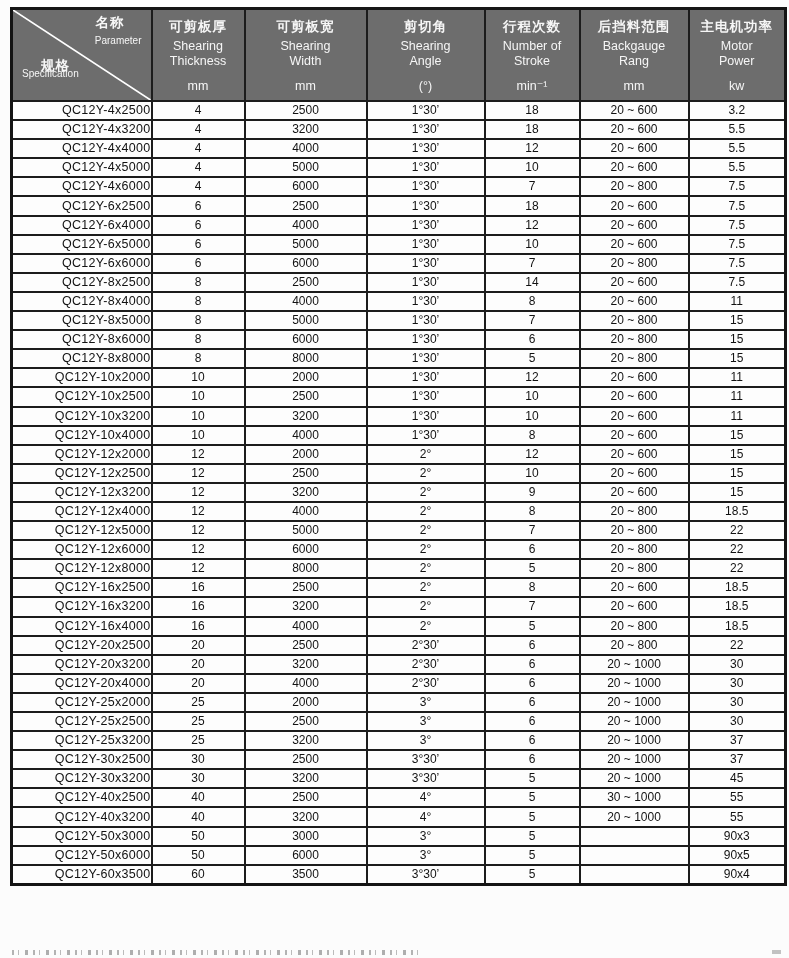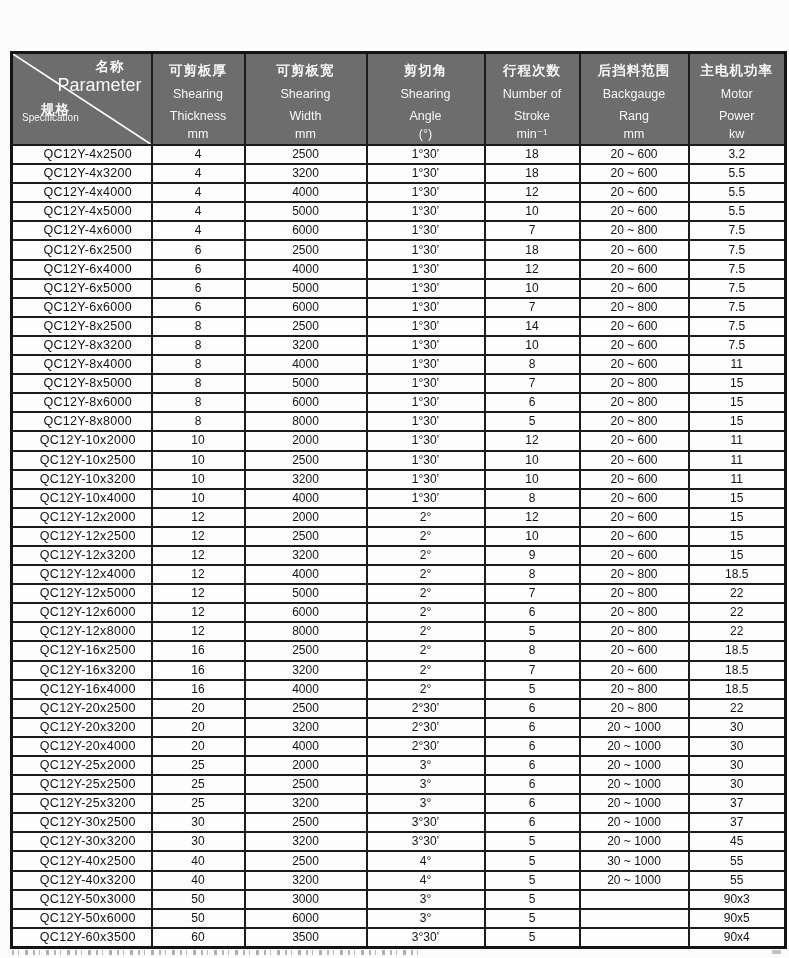--- a/index.html
+++ b/index.html
@@ -9,60 +9,59 @@
     font-family:"Liberation Sans","DejaVu Sans",sans-serif;
     color:#161616;
     overflow:hidden;
   }
   .spec-table{
     position:absolute;left:10px;top:7px;
     width:774px;
     border-collapse:collapse;
     table-layout:fixed;
     background:#fdfdfd;
-    margin-top:44px;
   }
   .spec-table th,.spec-table td{
     border:2px solid #1c1c1c;
     padding:0;
     text-align:center;
     vertical-align:middle;
   }
   .spec-table{border:3px solid #141414;}
   thead th{
     background:#6d6d6d;
     color:#f6f6f6;
     font-weight:normal;
     height:90px;
   }
   .hcell{
     display:flex;flex-direction:column;align-items:center;
     height:90px;box-sizing:border-box;padding:9px 0 7px;
   }
   .hzh{font-size:13.5px;font-weight:bold;letter-spacing:1px;line-height:15px;}
-  .hen{font-size:12.5px;line-height:22px;margin-top:5px;white-space:pre-line;}
+  .hen{font-size:12.5px;line-height:15px;margin-top:5px;white-space:pre-line;}
   .hunit{font-size:12.5px;margin-top:auto;line-height:14px;}
   
   .corner{position:relative;height:90px;}
   .corner svg{position:absolute;left:0;top:0;width:100%;height:100%;}
   .corner span{position:absolute;line-height:14px;}
   .c-zh-top{top:6px;right:26px;font-size:13.5px;font-weight:bold;letter-spacing:1px;}
-  .c-en-top{top:24px;right:9px;font-size:18px;}
+  .c-en-top{top:24px;right:9px;font-size:10px;}
   .c-zh-bottom{bottom:27px;left:28px;font-size:13.5px;font-weight:bold;letter-spacing:1px;}
   .c-en-bottom{bottom:19px;left:9px;font-size:10px;}
   
   tbody td{
     height:17.1px;
     font-size:12px;
     line-height:13px;
     color:#121212;
     background:#fdfdfd;
   }
   tbody td.model{
-    text-align:center;
+    text-align:right;
     padding-left:12px;
     font-size:12.5px;
     letter-spacing:0.3px;
   }
   
   .cut-strip{
     position:absolute;left:12px;top:950px;width:412px;height:5px;
     background:repeating-linear-gradient(90deg,
       #9b9b9b 0 2px, transparent 2px 6px,
       #a5a5a5 6px 7px, transparent 7px 13px,
@@ -235,29 +234,20 @@
       <tr>
         <td class="model">QC12Y-8x2500</td>
         <td>8</td>
         <td>2500</td>
         <td>1°30’</td>
         <td>14</td>
         <td>20 ~ 600</td>
         <td>7.5</td>
       </tr>
       <tr>
-        <td class="model">QC12Y-8x3200</td>
-        <td>8</td>
-        <td>3200</td>
-        <td>1°30’</td>
-        <td>10</td>
-        <td>20 ~ 600</td>
-        <td>7.5</td>
-      </tr>
-      <tr>
         <td class="model">QC12Y-8x4000</td>
         <td>8</td>
         <td>4000</td>
         <td>1°30’</td>
         <td>8</td>
         <td>20 ~ 600</td>
         <td>11</td>
       </tr>
       <tr>
         <td class="model">QC12Y-8x5000</td>

